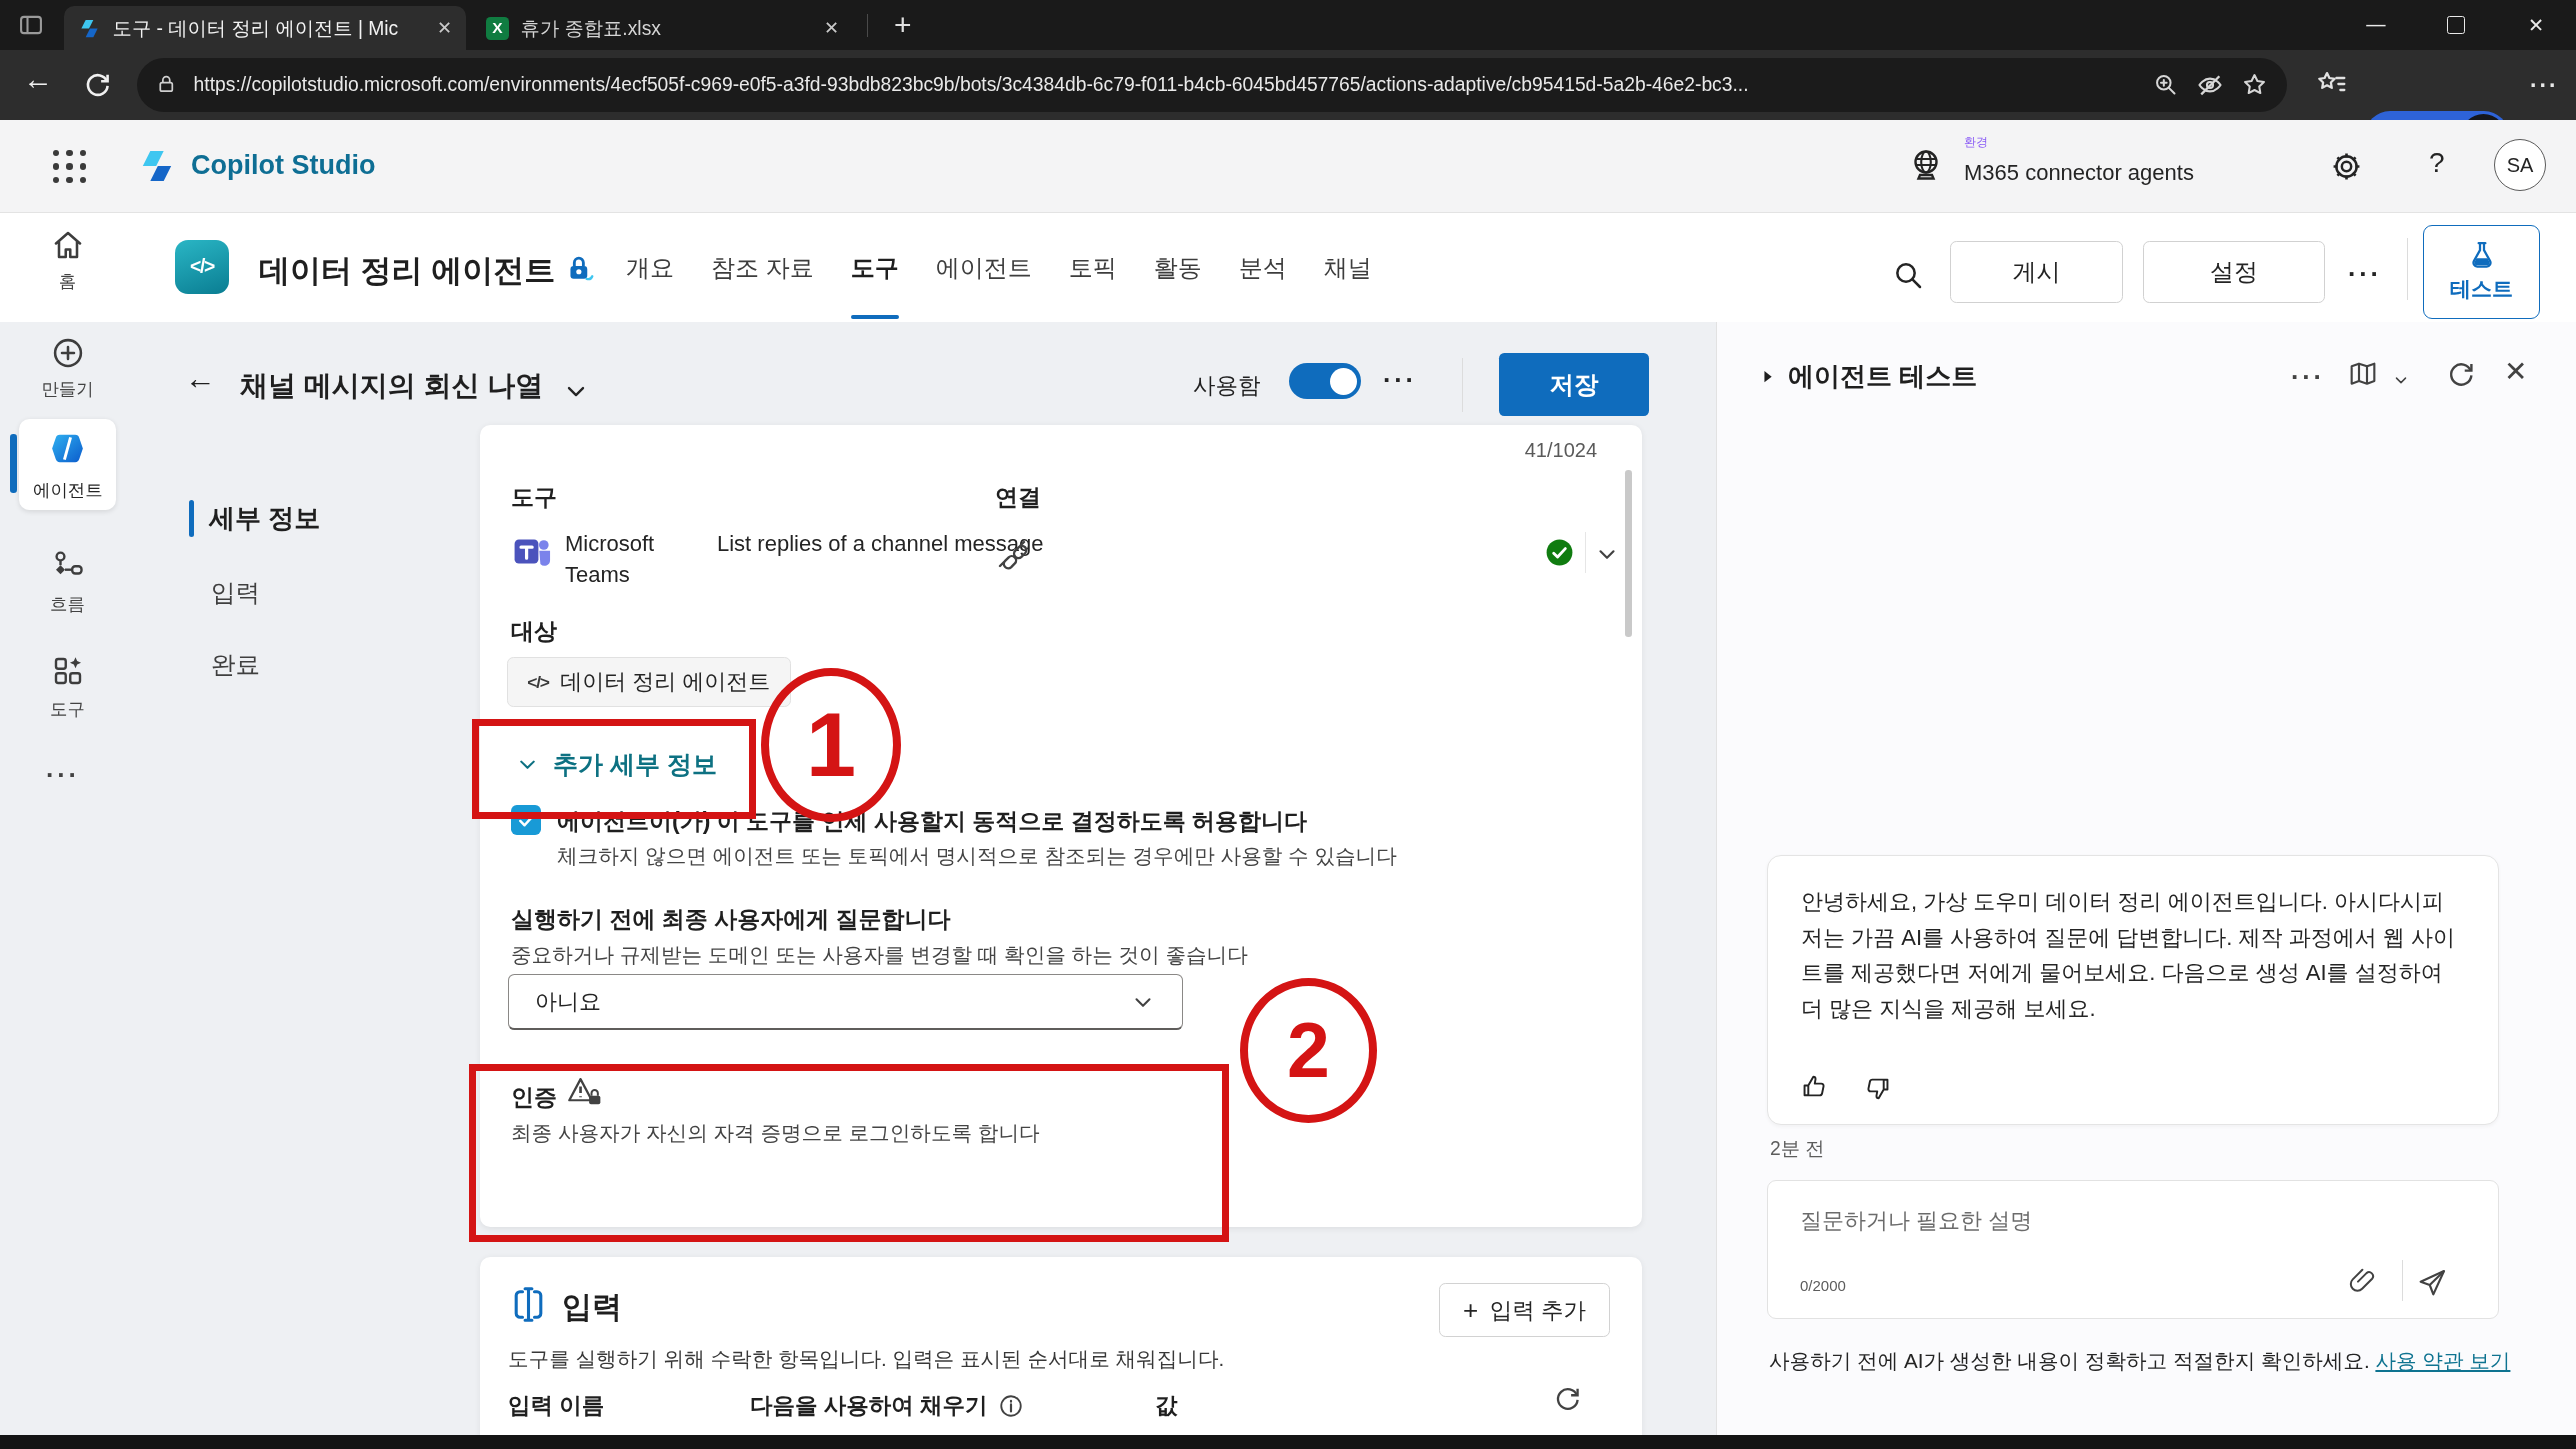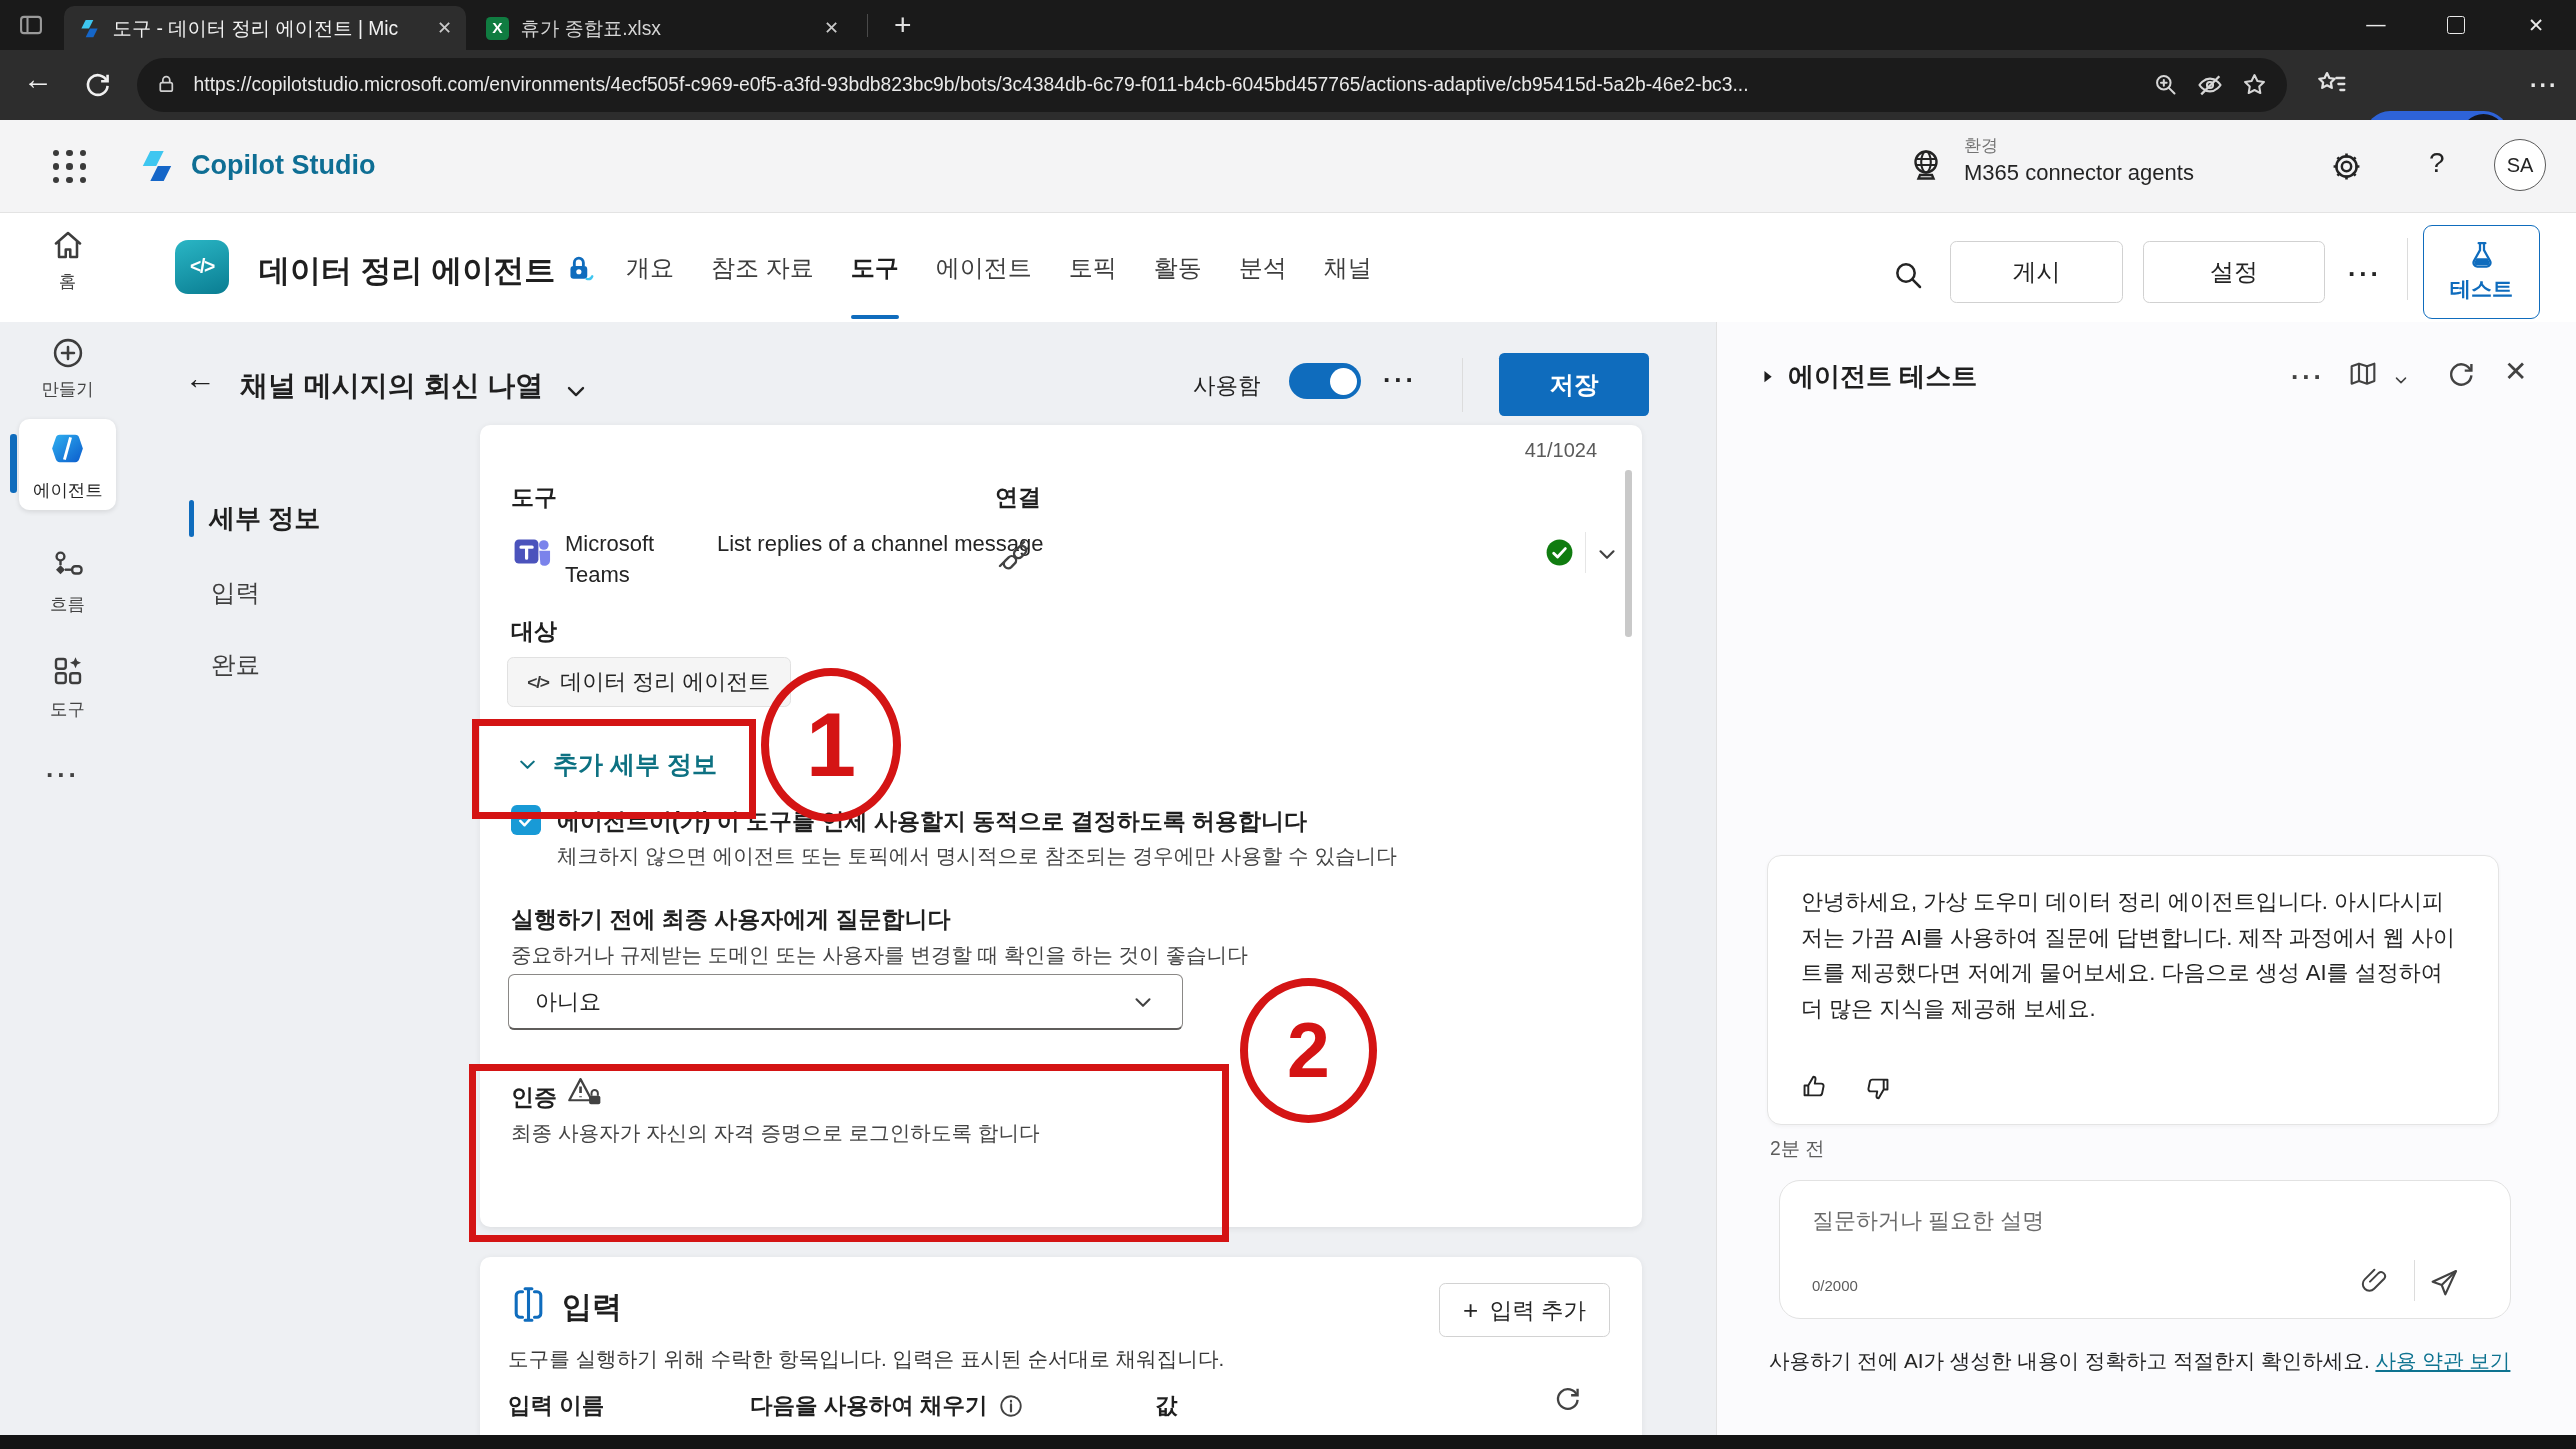--- a/index.html
+++ b/index.html
@@ -24,21 +24,21 @@
   .urltext{font-size:19.3px;color:#e9e9e9;white-space:nowrap;overflow:hidden;flex:1}
   .inprivate{position:absolute;left:2365px;top:61px;width:144px;height:50px;border-radius:26px;background:#2e63d8;
              display:flex;align-items:center;color:#fff;font-size:20.6px;padding-left:18px;box-sizing:border-box}
   .inprivate .av{position:absolute;right:2.6px;top:2.6px;width:45px;height:45px;border-radius:50%;background:#15171c;
                  display:flex;align-items:center;justify-content:center}
   
   .appheader{position:absolute;left:0;top:120px;width:2576px;height:93px;background:#f4f4f5;border-bottom:1.3px solid #e3e3e3;box-sizing:border-box}
   .waffle{display:grid;grid-template-columns:repeat(3,6.4px);grid-gap:7px}
   .waffle i{width:6.4px;height:6.4px;border-radius:50%;background:#3a3a3a}
   .brandtext{font-size:27px;font-weight:bold;color:#0e6e94}
-  .envlabel{font-size:17px;color:#737373}
+  .envlabel{font-size:12px;color:#8b5cf6}
   .envname{font-size:22px;color:#242424}
   .avatar{width:50px;height:50px;border-radius:50%;background:#fff;border:1.9px solid #5a5a5a;display:flex;
           align-items:center;justify-content:center;font-size:20px;color:#242424}
   
   .agentbar{position:absolute;left:0;top:213px;width:2576px;height:109px;background:#fff}
   .appicon{position:absolute;left:175px;top:27px;width:54px;height:54px;border-radius:13px;
            background:linear-gradient(160deg,#2ab6c5,#0a7d92);display:flex;align-items:center;justify-content:center;
            color:#fff;font-weight:bold;font-size:19.3px;letter-spacing:-1.3px}
   .agenttitle{position:absolute;left:259px;top:37px;font-size:31px;font-weight:bold;color:#1f1f1f}
   .navtabs{position:absolute;left:626px;top:0;height:109px;display:flex;align-items:center;gap:37px}
@@ -78,22 +78,22 @@
           border-radius:6.4px;display:flex;align-items:center;justify-content:space-between;padding:0 26px;box-sizing:border-box;font-size:22px;color:#242424}
   .addbtn{position:absolute;right:32px;top:26px;height:54px;border:1.3px solid #d2d2d2;border-radius:6.4px;background:#fff;
           display:flex;align-items:center;gap:11.6px;padding:0 23px;font-size:22.5px;color:#242424;box-sizing:border-box}
   .vdiv{background:#dcdcdc;width:1.3px}
   
   .testpanel{position:absolute;left:1716px;top:322px;width:860px;height:1114px;background:#fbfbfd;border-left:1.3px solid #e2e2e2;box-sizing:border-box}
   .tp-title{position:absolute;left:71px;top:37px;font-size:26px;font-weight:bold}
   .bubble{position:absolute;left:50px;top:533px;width:732px;height:270px;background:#fff;border:1.3px solid #e4e4e4;
           border-radius:14px;box-sizing:border-box;box-shadow:0 1.3px 3.9px rgba(0,0,0,.04)}
   .bubble .msg{position:absolute;left:33px;top:28px;right:33px;font-size:22px;line-height:1.62;color:#242424}
-  .chatinput{position:absolute;left:62px;top:858px;width:732px;height:139px;background:#fff;border:1.3px solid #e2e2e2;
-             border-radius:21px;box-sizing:border-box}
+  .chatinput{position:absolute;left:50px;top:858px;width:732px;height:139px;background:#fff;border:1.3px solid #e2e2e2;
+             border-radius:9px;box-sizing:border-box}
   .placeholder{position:absolute;left:32px;top:24.5px;font-size:22px;color:#6b6b6b}
   .counter{position:absolute;left:32px;bottom:24.5px;font-size:15px;color:#5c5c5c}
   .disclaimer{position:absolute;left:52px;top:1023px;width:747px;font-size:20.6px;line-height:1.55;color:#242424}
   .tlink{color:#0e7390;text-decoration:underline}
   
   .redbox{position:absolute;border:7px solid #d41414;z-index:30}
   .redcirc{position:absolute;border:8.4px solid #d41414;border-radius:50%;z-index:31;display:flex;align-items:center;
            justify-content:center;color:#d41414;font-weight:bold}
   .blackstrip{position:absolute;left:0;top:1435px;width:2576px;height:14px;background:#141414;z-index:40}
   .raillabel{position:absolute;font-size:17.4px;color:#424242;width:135px;text-align:center;left:0}

